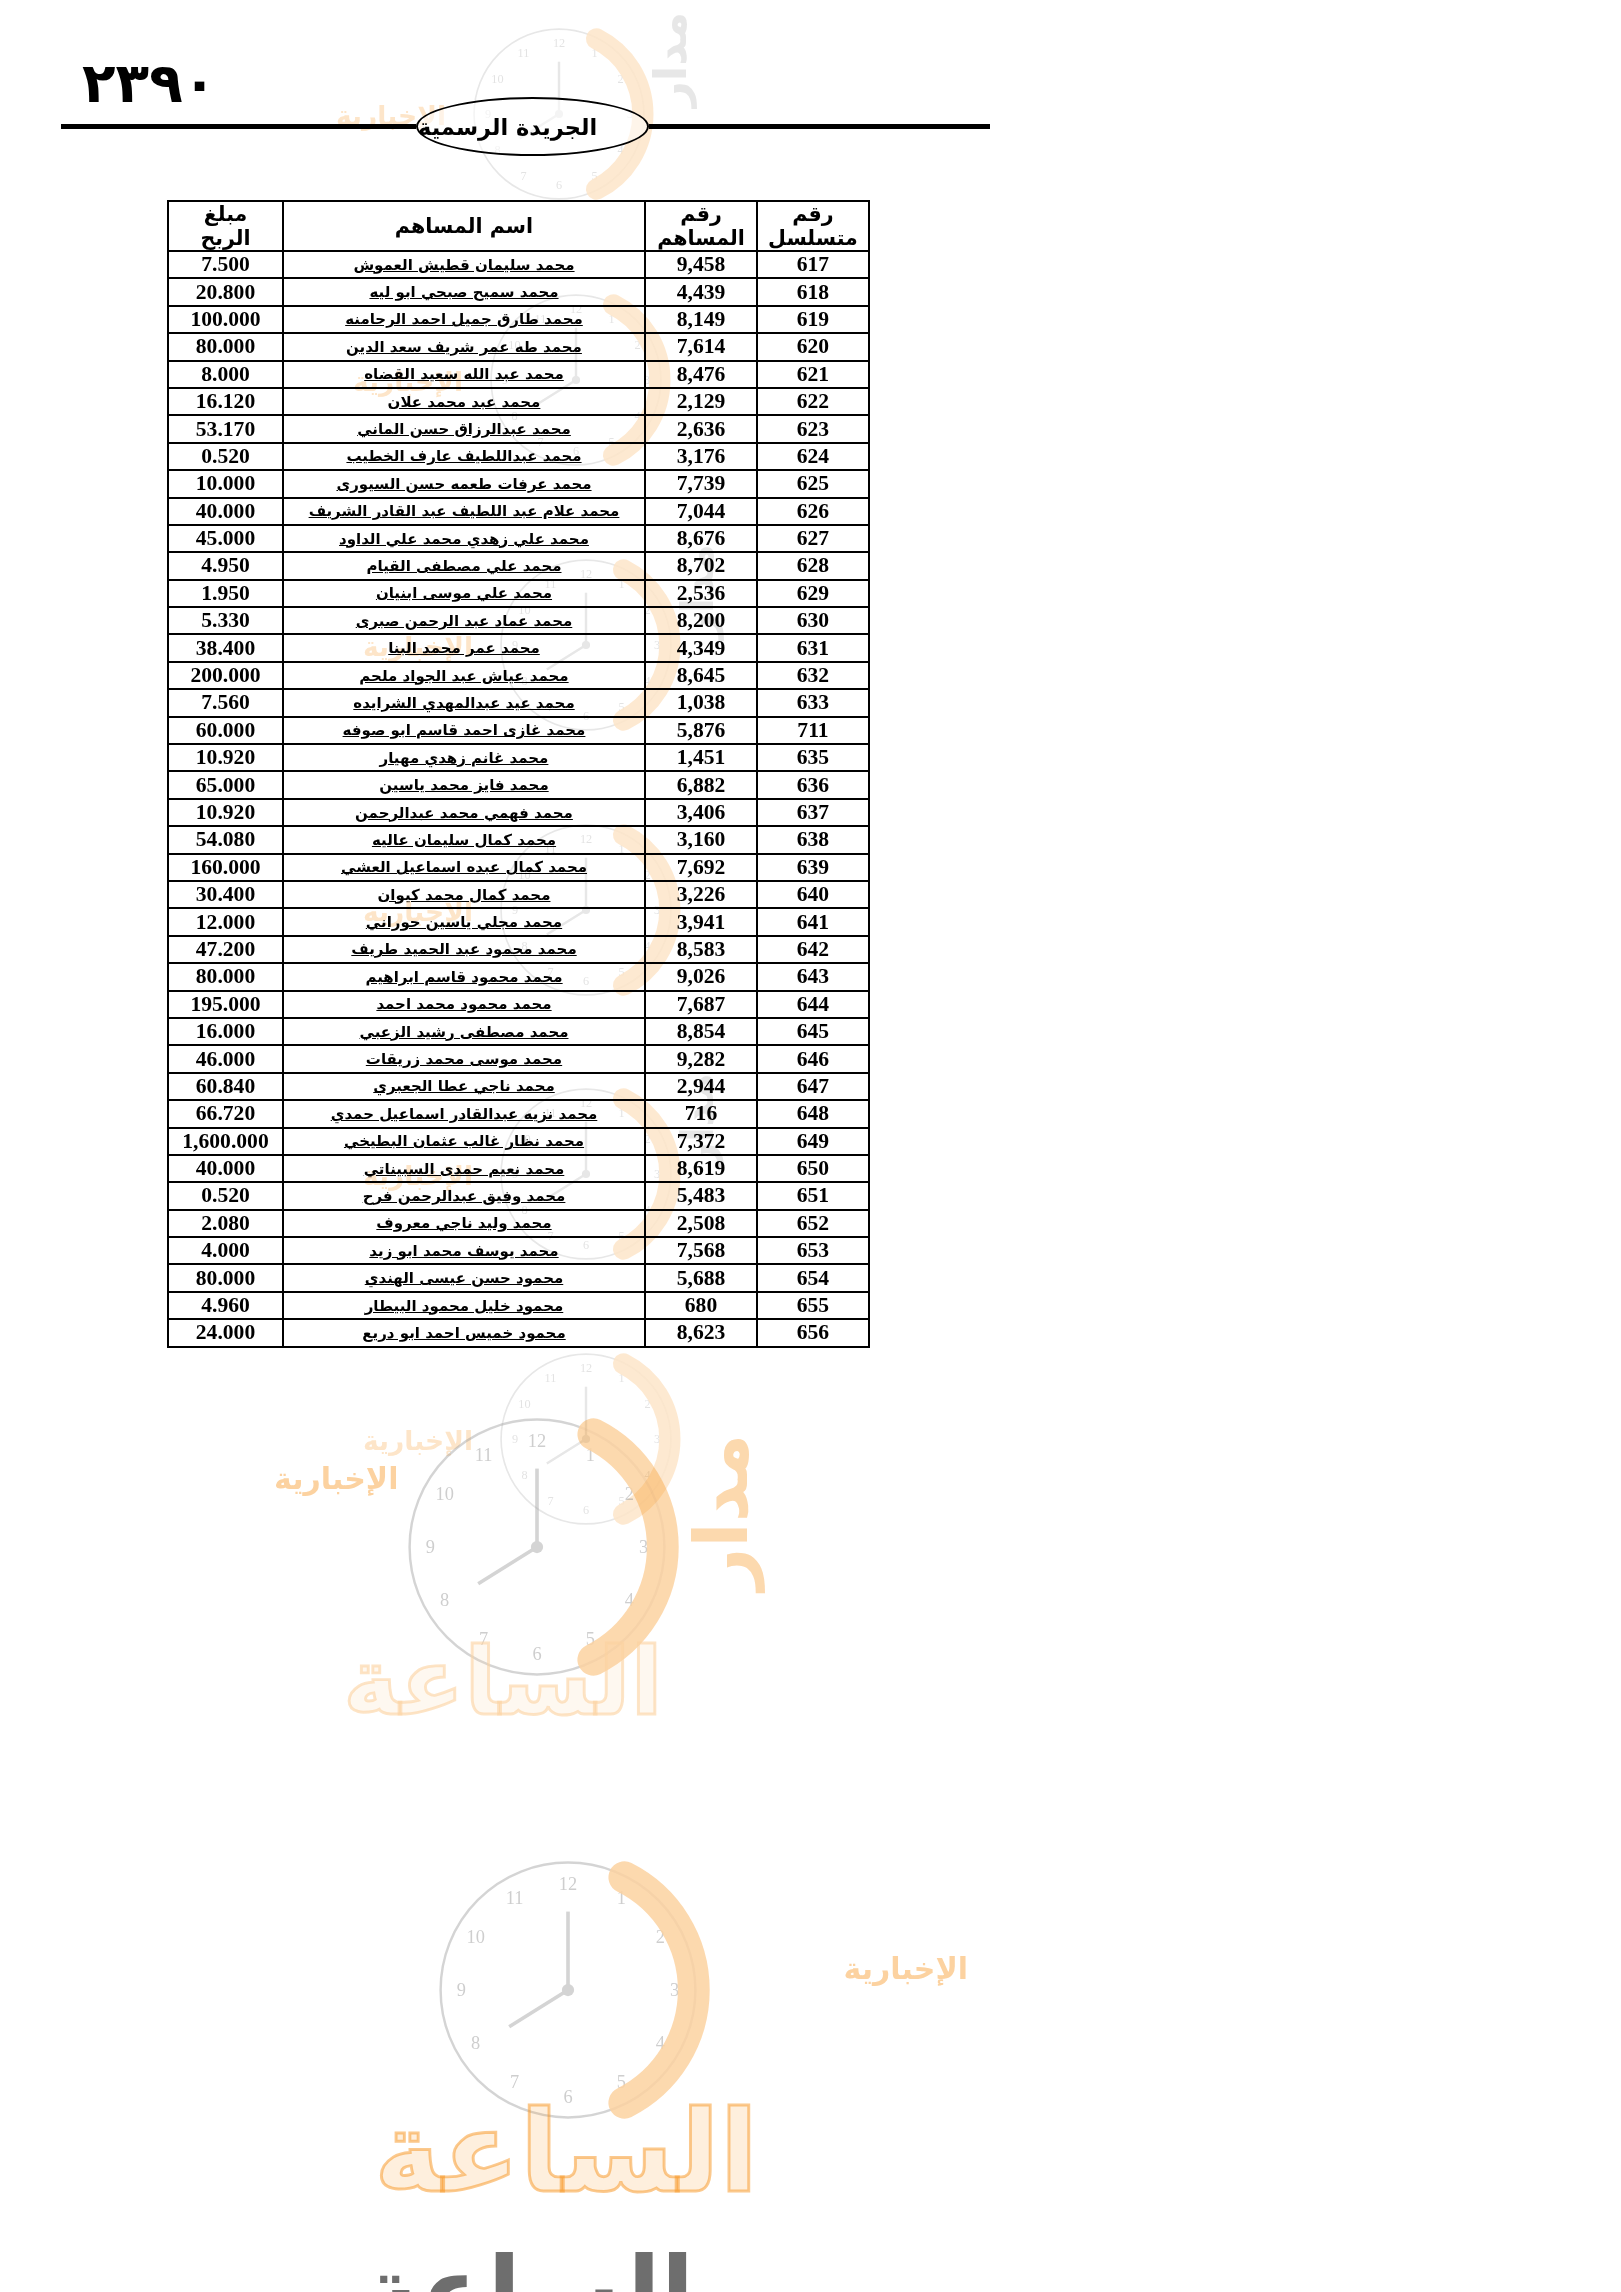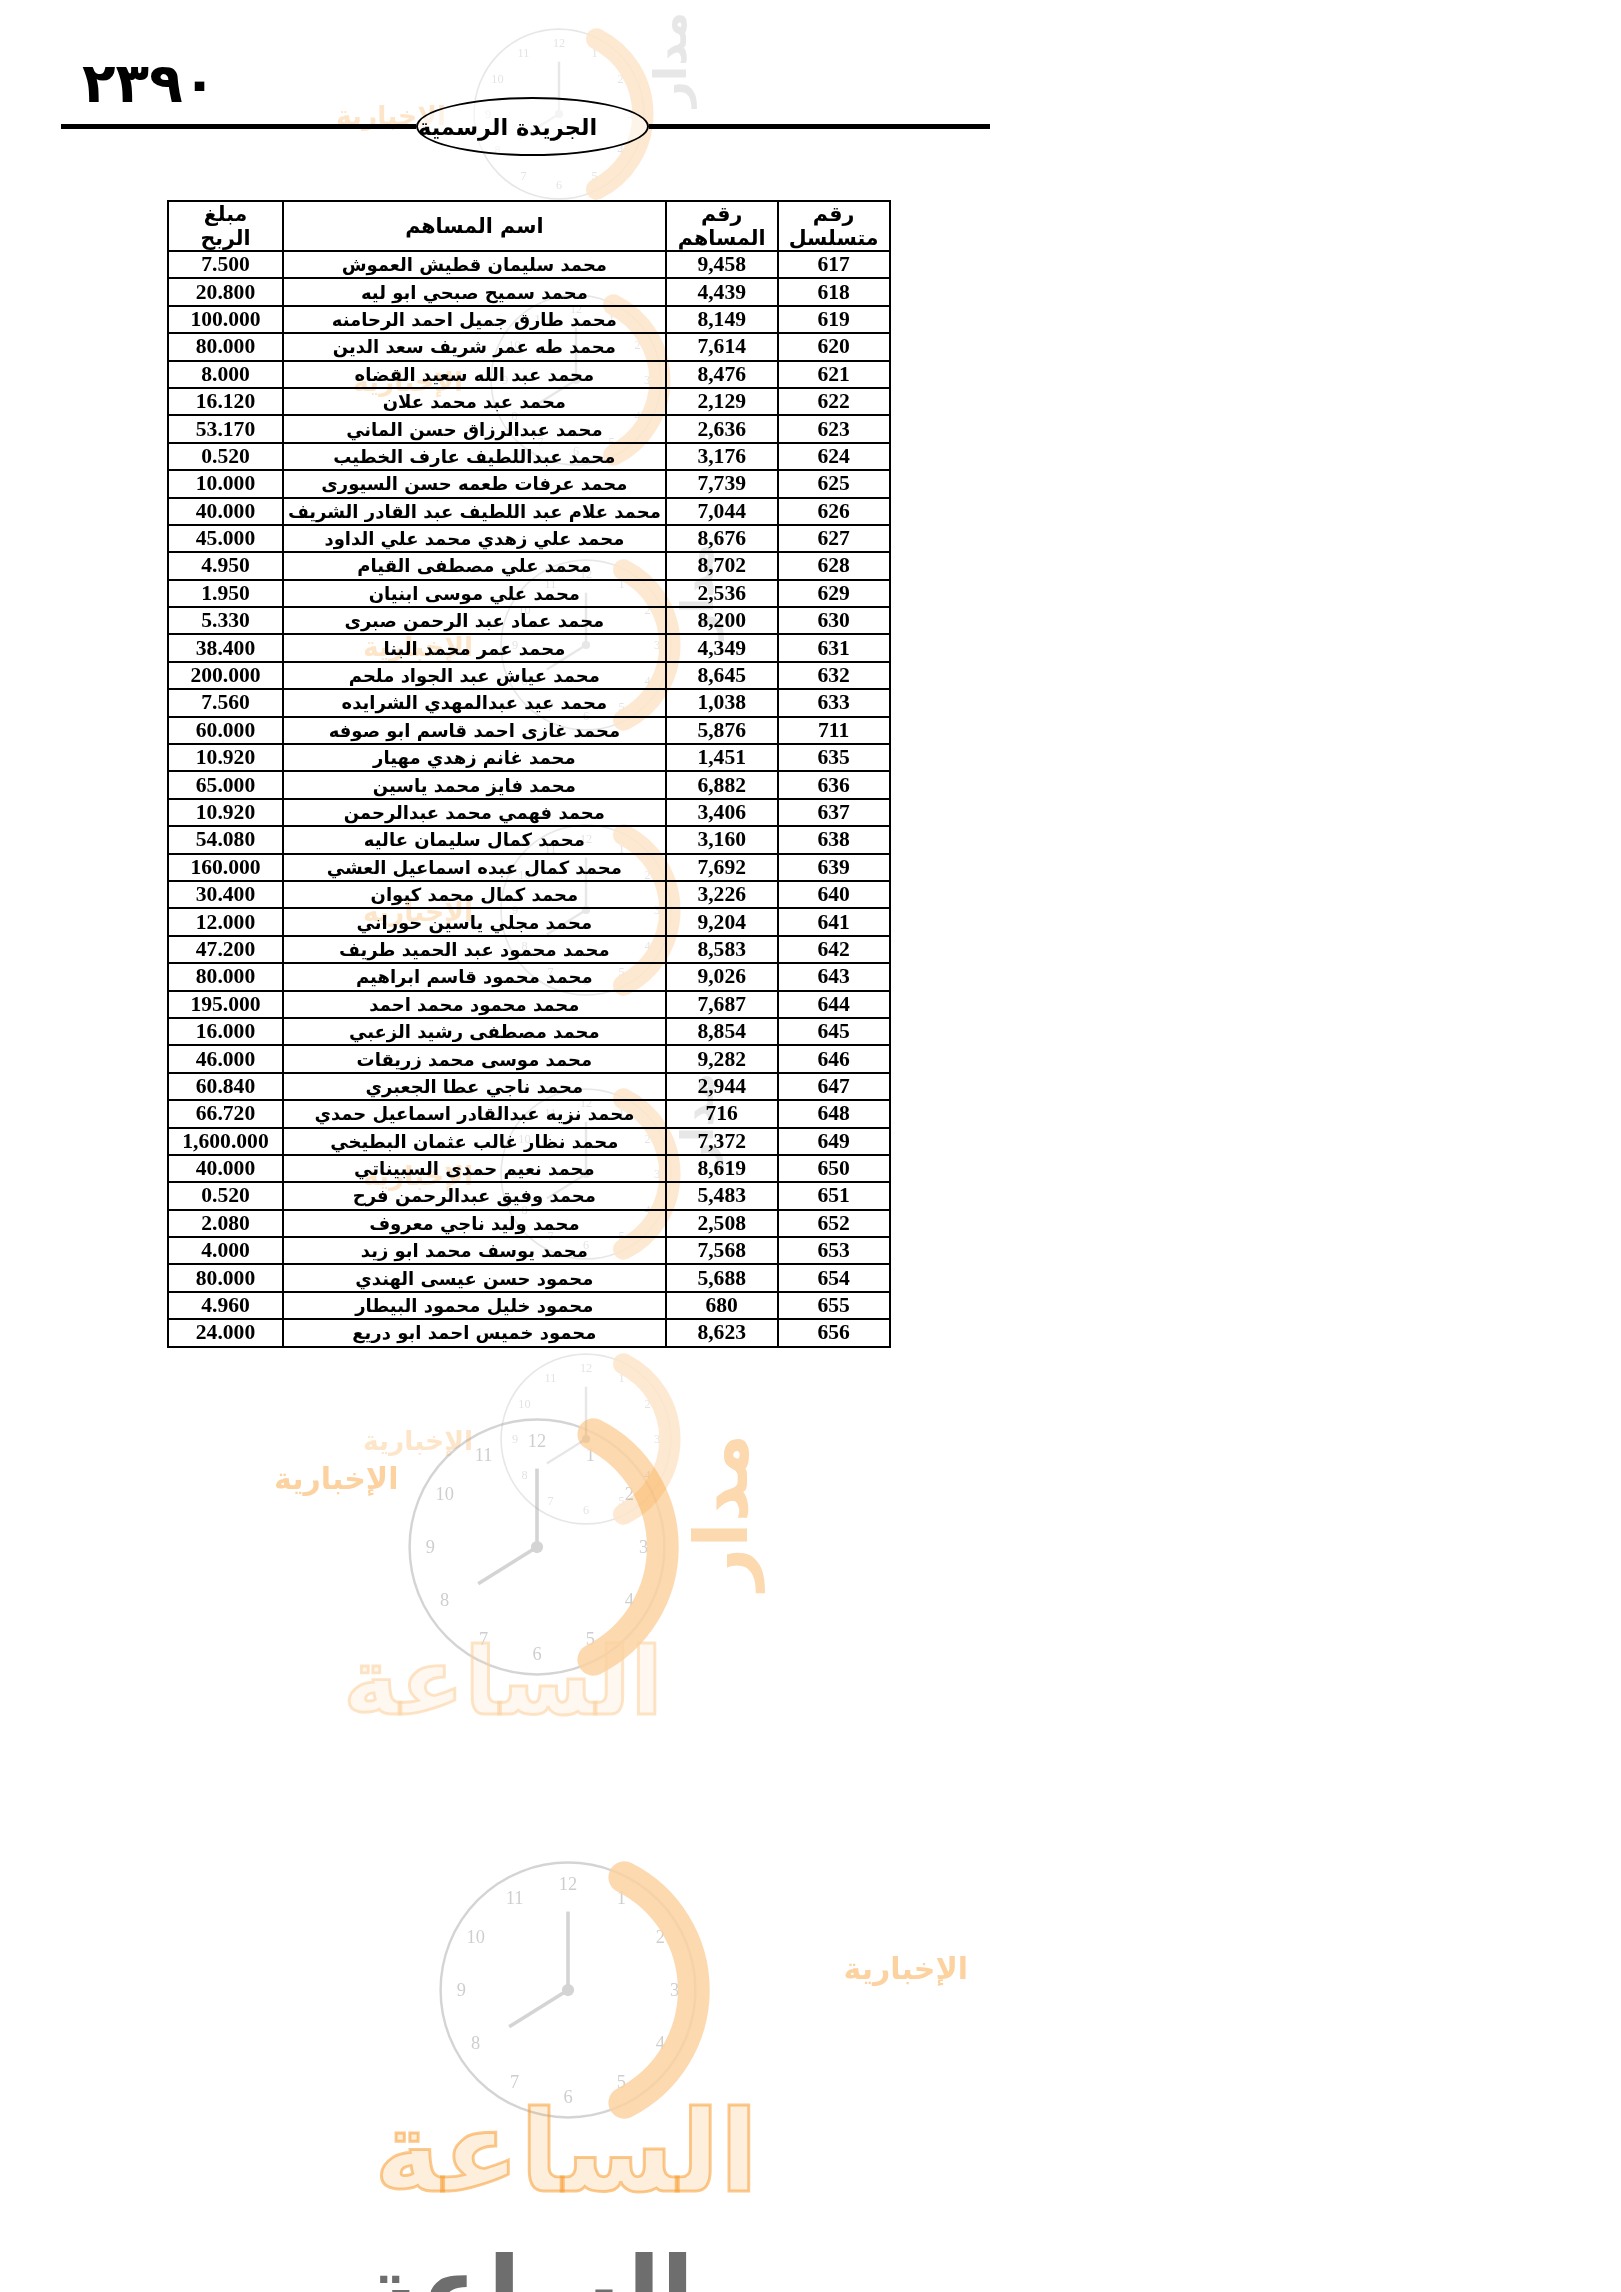--- a/index.html
+++ b/index.html
@@ -87,21 +87,21 @@
     height:31px;padding:0 10px;text-align:center;
     font-family:"DejaVu Sans",sans-serif;font-weight:bold;font-size:20.6px;color:#000;
   }
   td{height:27.4px;padding:0 3.9px;text-align:center;color:#000;overflow:hidden;}
   td.c0,td.c1,td.c3{
     font-family:"Liberation Serif","DejaVu Serif",serif;
     font-weight:700;font-size:21.6px;
   }
   td.c2{
     font-family:"DejaVu Sans",sans-serif;
-    font-weight:700;font-size:18px;white-space:nowrap;
+    font-weight:700;font-size:15px;white-space:nowrap;text-decoration:underline;
   }
 </style>
 </head>
 <body>
 
 <div class="page">
 
   <div class="wm-layer">
 
     <div class="wm" style="left:461px;top:15.7px">
@@ -460,21 +460,21 @@
             <td class="c3">160.000</td>
           </tr>
           <tr>
             <td class="c0">640</td>
             <td class="c1">3,226</td>
             <td class="c2">محمد كمال محمد كيوان</td>
             <td class="c3">30.400</td>
           </tr>
           <tr>
             <td class="c0">641</td>
-            <td class="c1">9,204</td>
+            <td class="c1">3,941</td>
             <td class="c2">محمد مجلي ياسين حوراني</td>
             <td class="c3">12.000</td>
           </tr>
           <tr>
             <td class="c0">642</td>
             <td class="c1">8,583</td>
             <td class="c2">محمد محمود عبد الحميد طريف</td>
             <td class="c3">47.200</td>
           </tr>
           <tr>

